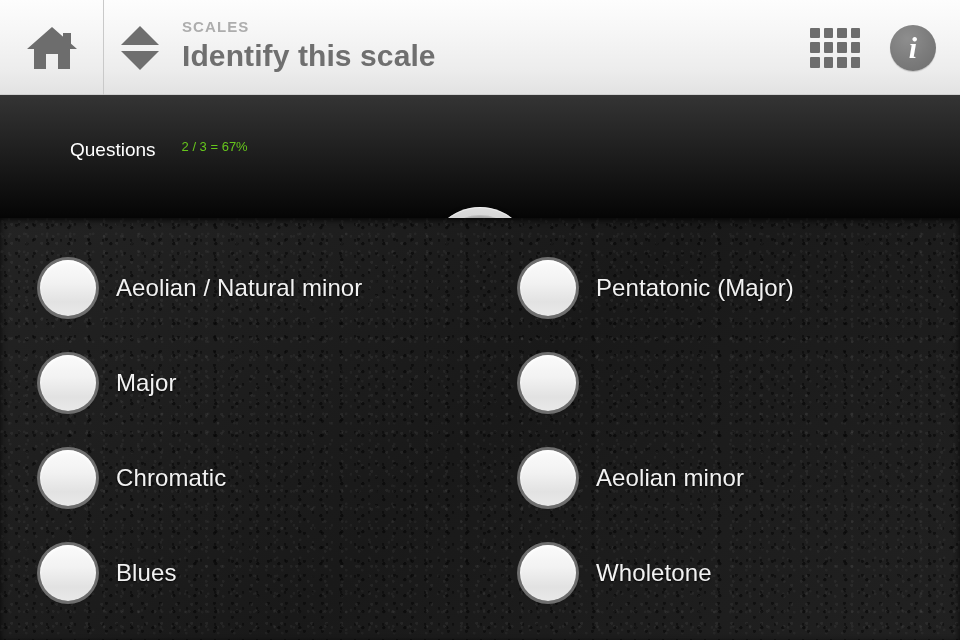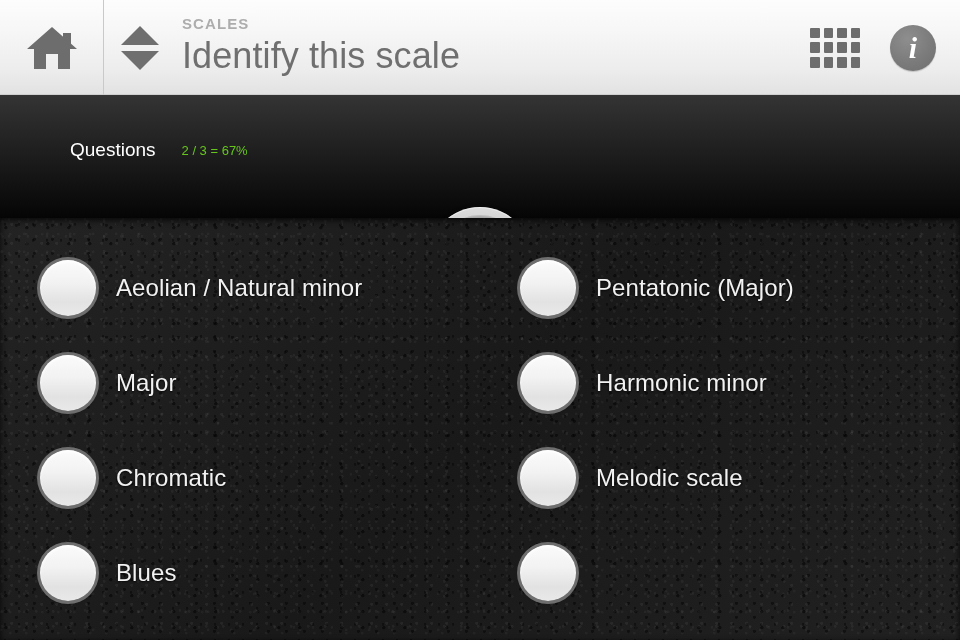--- a/index.html
+++ b/index.html
@@ -64,22 +64,22 @@
   }
   .kicker {
     font-size: 15px;
     font-weight: bold;
     letter-spacing: 1.1px;
     color: #adadad;
     line-height: 1;
     margin-bottom: 6px;
   }
   .headline {
-    font-size: 36px;
-    font-weight: normal;
+    font-size: 30px;
+    font-weight: bold;
     color: #6f6f6f;
     line-height: 1.05;
     letter-spacing: 0.1px;
   }
 
   .header-actions {
     display: flex;
     align-items: center;
     gap: 30px;
     padding-right: 24px;
@@ -118,21 +118,21 @@
     width: 960px;
     height: 123px;
     background: linear-gradient(to bottom, #343434 0%, #262626 30%, #141414 68%, #050505 100%);
     overflow: visible;
   }
   .score-block {
     position: absolute;
     left: 70px;
     top: 44px;
     display: flex;
-    align-items: center;
+    align-items: flex-start;
     gap: 26px;
     white-space: nowrap;
   }
   .score-label {
     color: #ffffff;
     font-size: 19px;
   }
   .score-value {
     color: #66c61c;
     font-size: 13px;
@@ -344,26 +344,26 @@
         <span class="radio"></span>
         <span class="option-label">Blues</span>
       </div>
 
       <div class="option">
         <span class="radio"></span>
         <span class="option-label">Pentatonic (Major)</span>
       </div>
       <div class="option">
         <span class="radio"></span>
-        <span class="option-label">Harmonic minor</span>
-      </div>
-      <div class="option">
-        <span class="radio"></span>
-        <span class="option-label">Melodic scale</span>
-      </div>
-      <div class="option">
-        <span class="radio"></span>
+      </div>
+      <div class="option">
+        <span class="radio"></span>
+        <span class="option-label">Aeolian minor</span>
+      </div>
+      <div class="option">
+        <span class="radio"></span>
+        <span class="option-label">Wholetone</span>
       </div>
 
     </div>
   </div>
 
 </div>
 
 </body></html>

